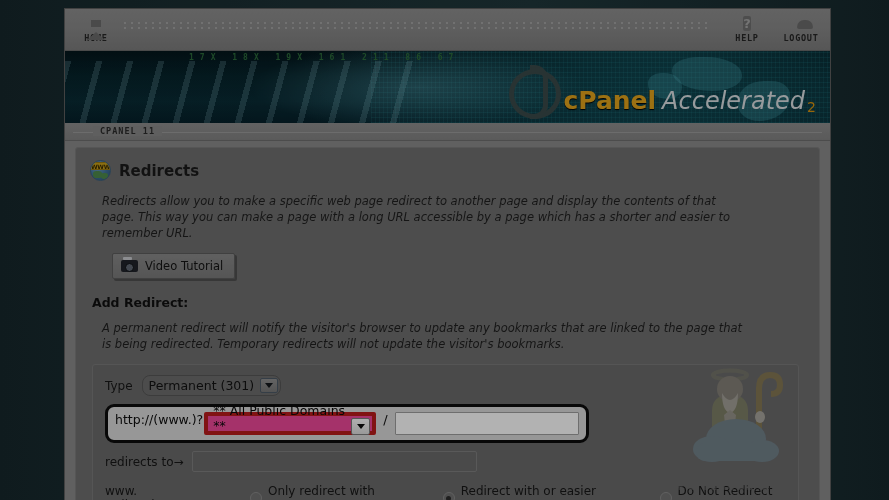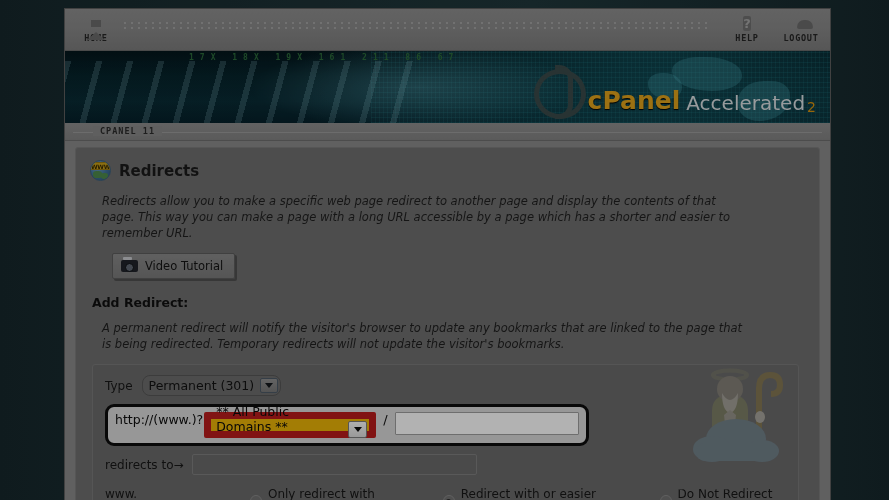--- a/index.html
+++ b/index.html
@@ -175,21 +175,21 @@
     background: transparent;
   }
   #logo .cp {
     font-size: 25px; font-weight: bold;
     color: #e0a21c;
     font-family: "DejaVu Sans", sans-serif;
     margin-bottom: 4px;
     text-shadow: 0 1px 1px #000;
   }
   #logo .acc {
-    font-size: 20px; 
+    font-size: 24px; font-style: italic;
     color: #d8dde0;
     margin: 0 2px 4px 6px;
     font-family: "DejaVu Sans", sans-serif;
   }
   #logo .two {
     font-size: 14px; color: #d8920f;
     margin-bottom: 4px;
   }
 
   
@@ -377,22 +377,22 @@
   }
   #url-row .proto {
     font-size: 12.5px; color: #0d0d0d;
     margin-right: 1px;
   }
   #domain-select {
     position: relative;
     display: inline-flex; align-items: center;
     height: 23px;
     width: 172px;
-    background: #eab308;
-    border: 7px solid #b91c1c;
+    background: #ec4899;
+    border: 4px solid #b91c1c;
     border-radius: 2px;
     padding: 0 26px 12px 5px;
     font-size: 12.5px;
     color: #0b0b0b;
     cursor: pointer;
   }
   #domain-select .arrowbox {
     position: absolute; right: 2px; top: 2px;
     width: 19px; height: 17px;
     background: linear-gradient(180deg,#fbfbfb,#dcdcdc);

